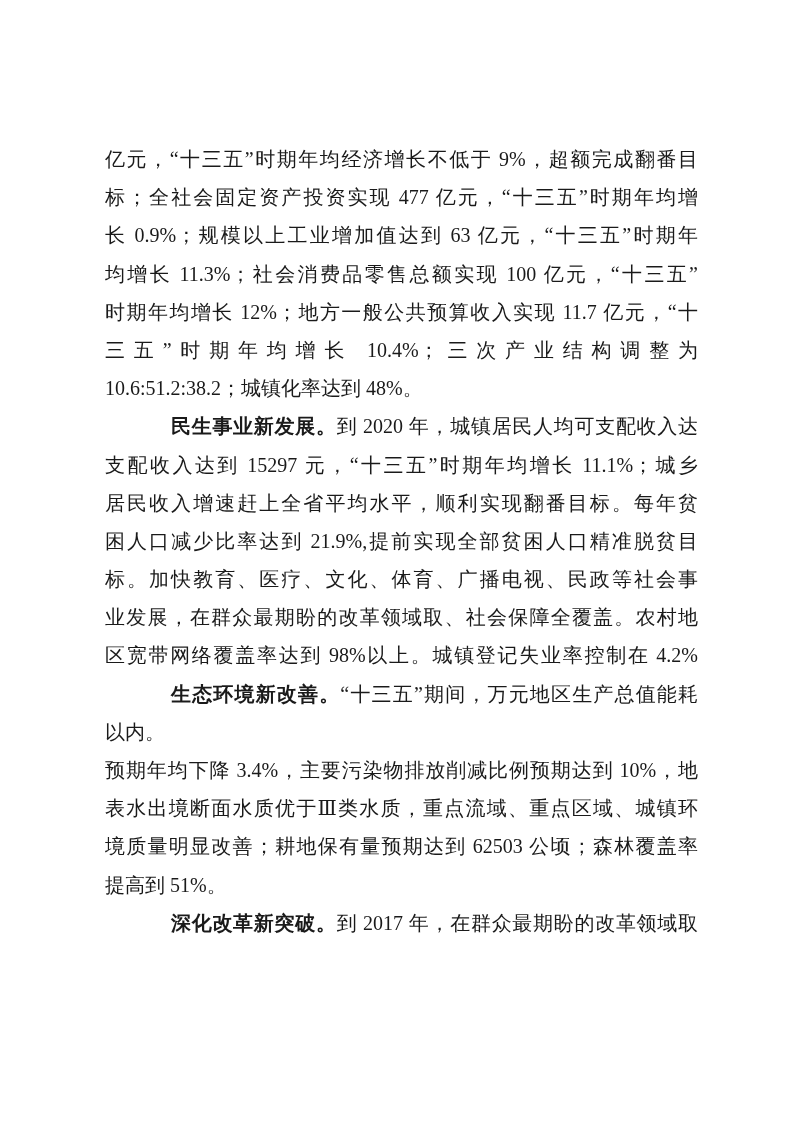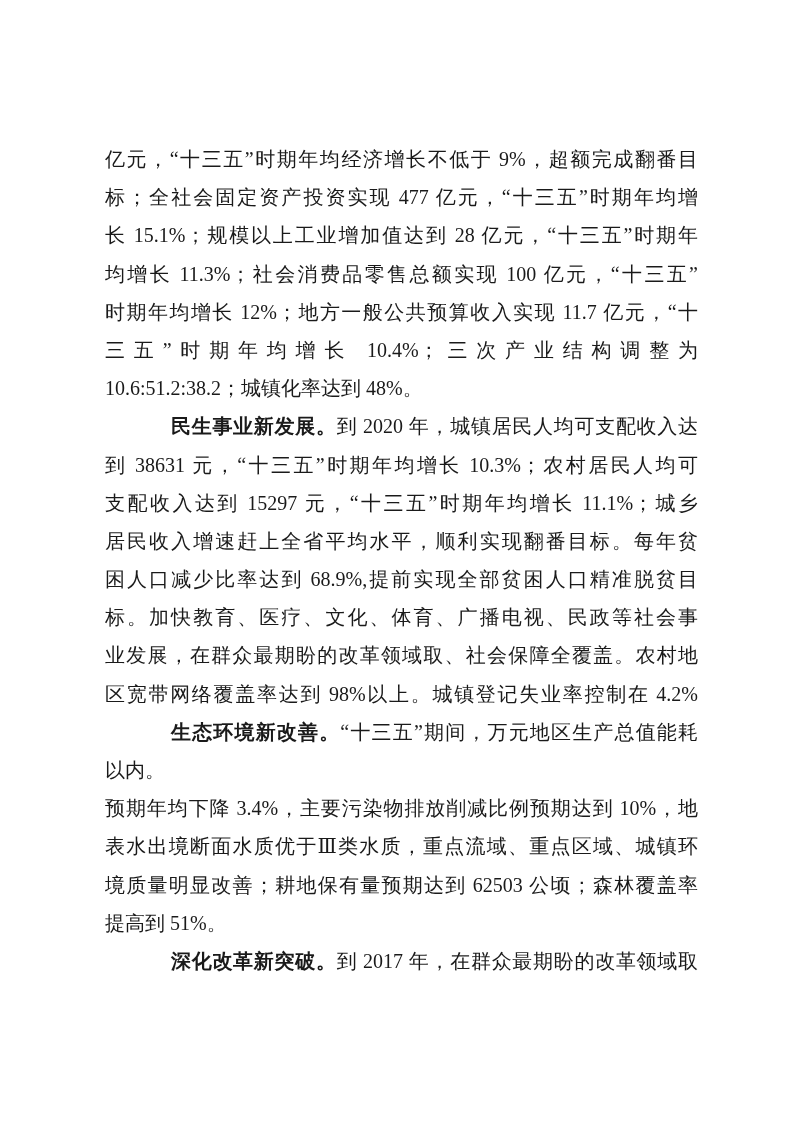--- a/index.html
+++ b/index.html
@@ -42,30 +42,29 @@
     margin-left: 24px;
   }
 </style>
 </head>
 <body>
 
 <div class="page">
   <div class="text-block">
       <div class="line">亿元，“十三五”时期年均经济增长不低于 9%，超额完成翻番目</div>
       <div class="line">标；全社会固定资产投资实现 477 亿元，“十三五”时期年均增</div>
-      <div class="line">长 15.1%；规模以上工业增加值达到 28 亿元，“十三五”时期年</div>
+      <div class="line">长 0.9%；规模以上工业增加值达到 63 亿元，“十三五”时期年</div>
       <div class="line">均增长 11.3%；社会消费品零售总额实现 100 亿元，“十三五”</div>
       <div class="line">时期年均增长 12%；地方一般公共预算收入实现 11.7 亿元，“十</div>
       <div class="line">三五”时期年均增长 10.4%；三次产业结构调整为</div>
       <div class="line para-end">10.6:51.2:38.2；城镇化率达到 48%。</div>
       <div class="line indent"><b class="lead">民生事业新发展。</b>到 2020 年，城镇居民人均可支配收入达</div>
-      <div class="line">到 38631 元，“十三五”时期年均增长 10.3%；农村居民人均可</div>
       <div class="line">支配收入达到 15297 元，“十三五”时期年均增长 11.1%；城乡</div>
       <div class="line">居民收入增速赶上全省平均水平，顺利实现翻番目标。每年贫</div>
-      <div class="line">困人口减少比率达到 68.9%,提前实现全部贫困人口精准脱贫目</div>
+      <div class="line">困人口减少比率达到 21.9%,提前实现全部贫困人口精准脱贫目</div>
       <div class="line">标。加快教育、医疗、文化、体育、广播电视、民政等社会事</div>
       <div class="line">业发展，在群众最期盼的改革领域取、社会保障全覆盖。农村地</div>
       <div class="line">区宽带网络覆盖率达到 98%以上。城镇登记失业率控制在 4.2%</div>
       <div class="line indent"><b class="lead">生态环境新改善。</b>“十三五”期间，万元地区生产总值能耗</div>
       <div class="line para-end">以内。</div>
       <div class="line">预期年均下降 3.4%，主要污染物排放削减比例预期达到 10%，地</div>
       <div class="line">表水出境断面水质优于Ⅲ类水质，重点流域、重点区域、城镇环</div>
       <div class="line">境质量明显改善；耕地保有量预期达到 62503 公顷；森林覆盖率</div>
       <div class="line para-end">提高到 51%。</div>
       <div class="line indent"><b class="lead">深化改革新突破。</b>到 2017 年，在群众最期盼的改革领域取</div>

